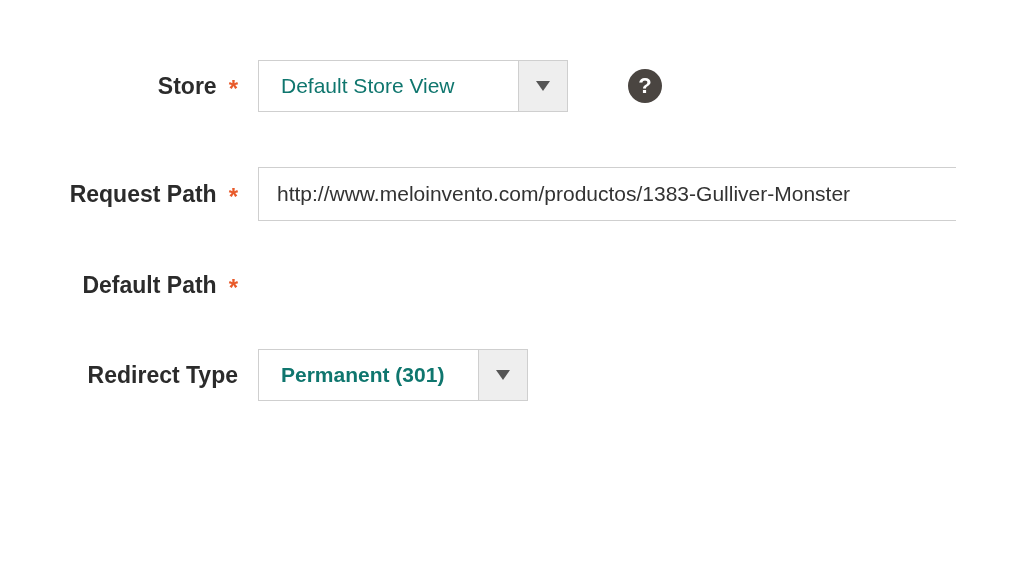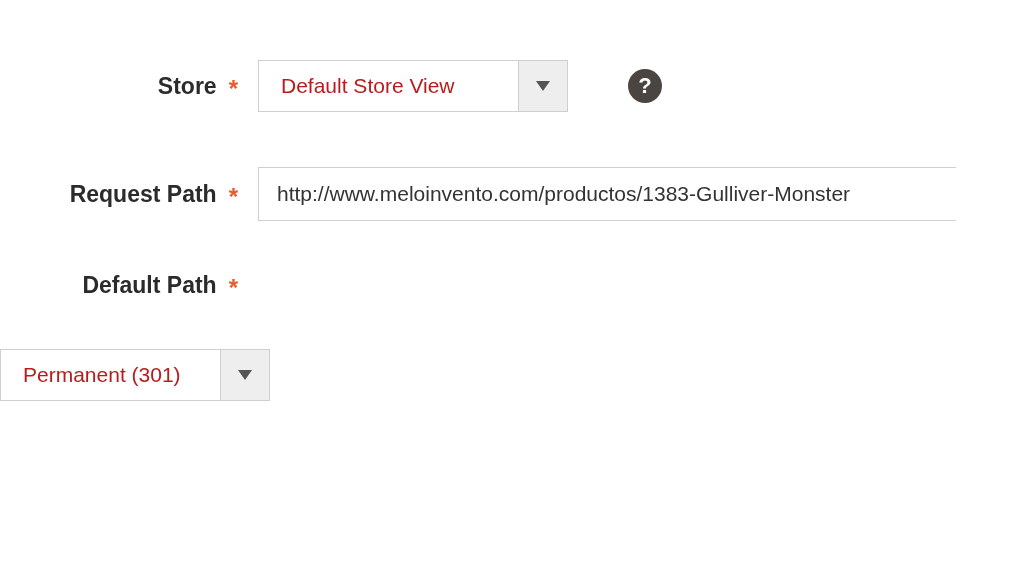--- a/index.html
+++ b/index.html
@@ -51,21 +51,21 @@
   .select-wrap {
     display: flex;
     align-items: stretch;
   }
   .select-value {
     border: 1px solid #cfcfcf;
     border-right: none;
     background: #fff;
     padding: 12px 22px;
     font-size: 21px;
-    color: #b91c1c;
+    color: #0f766e;
     height: 52px;
     display: flex;
     align-items: center;
   }
   .select-btn {
     width: 50px;
     height: 52px;
     border: 1px solid #cfcfcf;
     background: #eee;
     display: flex;
@@ -94,21 +94,21 @@
     font-size: 21px;
     color: #333;
     padding: 14px 18px;
     height: 54px;
     width: 698px;
     max-width: calc(100% - 0px);
     border-right: none;
   }
   
   .store-value { min-width: 260px; }
-  .redirect-value { min-width: 220px; }
+  .redirect-value { min-width: 220px; font-weight: bold; }
 </style>
 </head>
 <body>
 
 <div class="form">
 
   <div class="row">
     <div class="label-cell">
       <span class="label-text">Store</span>
       <span class="required-star">*</span>
@@ -141,20 +141,23 @@
   </div>
 
   <div class="row tight">
     <div class="label-cell">
       <span class="label-text">Default Path</span>
       <span class="required-star">*</span>
     </div>
   </div>
 
   <div class="row">
+    <div class="label-cell">
+      <span class="label-text">Redirect Type</span>
+    </div>
     <div class="field-cell">
       <div class="select-wrap">
         <div class="select-value redirect-value">Permanent (301)</div>
         <div class="select-btn">
           <span>
             <svg width="14" height="10" viewBox="0 0 14 10">
                 <polygon points="0,0 14,0 7,10" fill="#555"></polygon>
               </svg>
           </span>
         </div>

